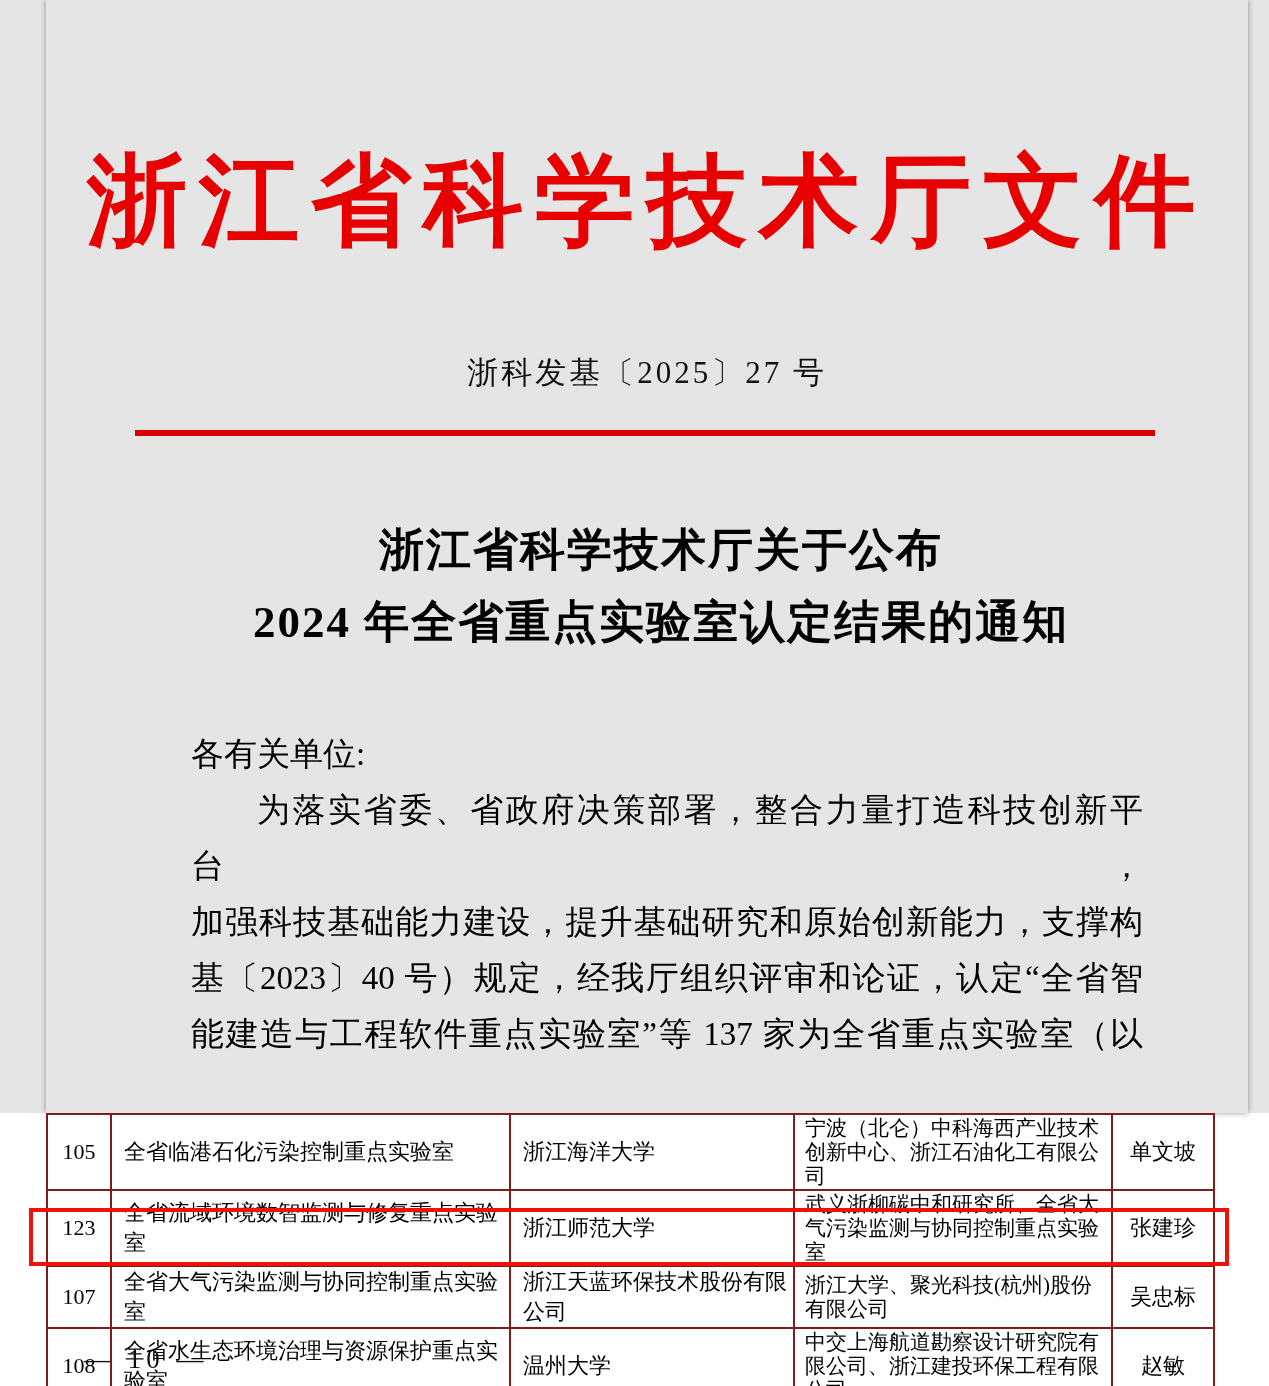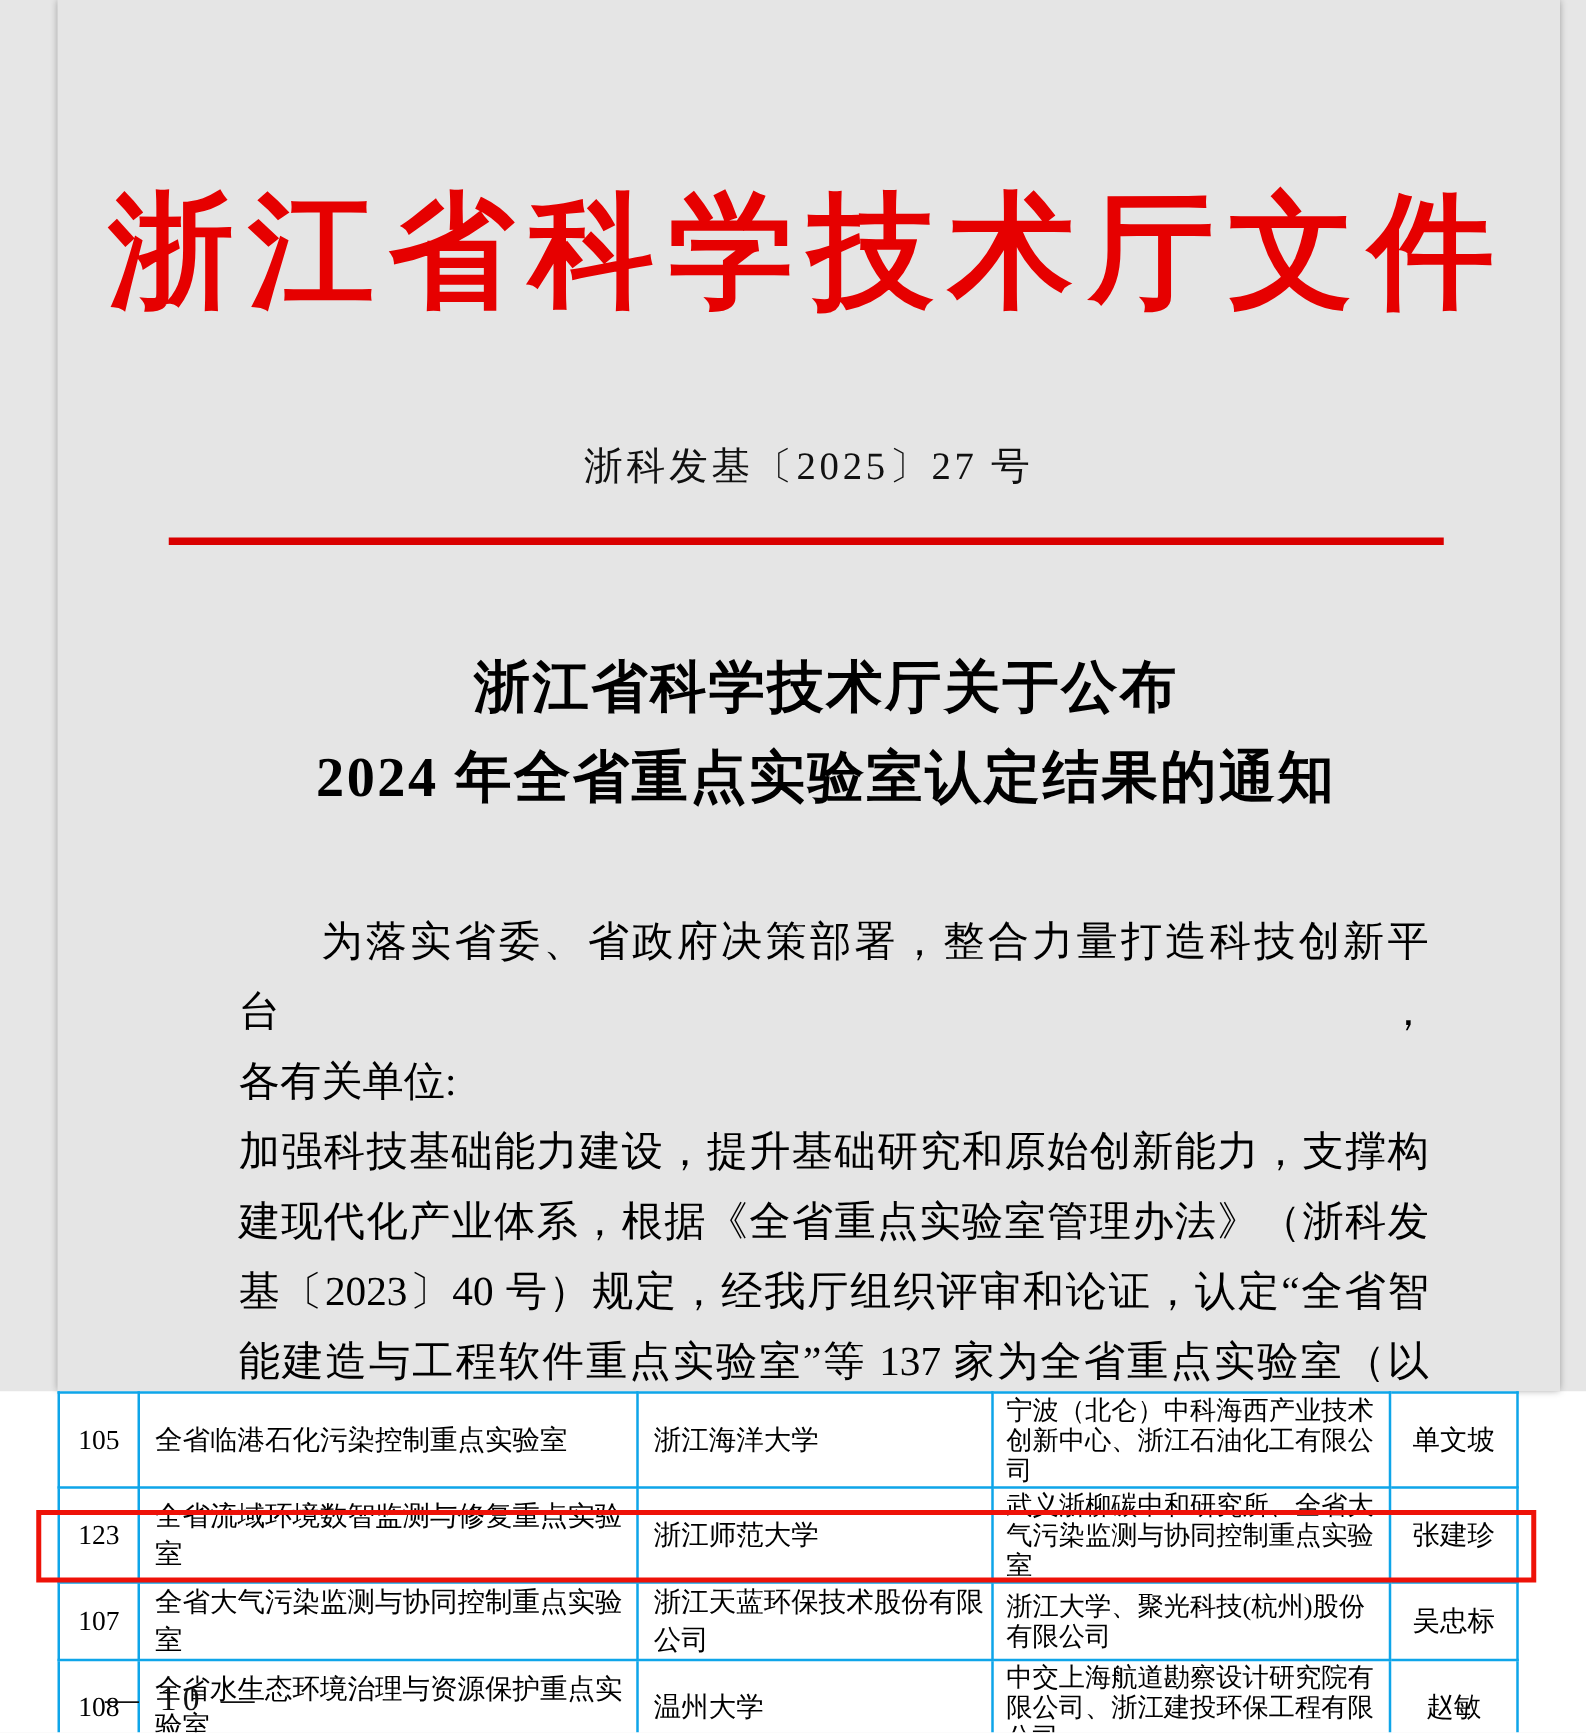--- a/index.html
+++ b/index.html
@@ -86,21 +86,21 @@
   .doc-table {
     position: absolute;
     top: 1113px; left: 46px;
     width: 1167px;
     border-collapse: collapse;
     table-layout: fixed;
     background: #ffffff;
     font-family: "Liberation Serif", "DejaVu Serif", serif;
   }
   .doc-table td {
-    border: 2px solid #0ea5e9;
+    border: 2px solid #7f1d1d;
     font-size: 22px;
     color: #000;
     height: 49px;
     vertical-align: middle;
     overflow: hidden;
   }
   .col-no    { width: 64px; }
   .col-lab   { width: 399px; }
   .col-org   { width: 284px; }
   .col-part  { width: 318px; }
@@ -142,24 +142,23 @@
 
     <div class="doc-number">浙科发基〔2025〕27 号</div>
 
     <div class="red-rule"></div>
 
     <div class="notice-title notice-line1">浙江省科学技术厅关于公布</div>
 
     <div class="notice-title notice-line2">2024 年全省重点实验室认定结果的通知</div>
 
     <div class="body-block">
+      <div class="body-line salutation">各有关单位:</div>
       <div class="body-line spread indent-first">为落实省委、省政府决策部署，整合力量打造科技创新平台，</div>
-      <div class="body-line salutation">各有关单位:</div>
       <div class="body-line spread">加强科技基础能力建设，提升基础研究和原始创新能力，支撑构</div>
-      <div class="body-line spread">建现代化产业体系，根据《全省重点实验室管理办法》（浙科发</div>
       <div class="body-line spread">基〔2023〕40 号）规定，经我厅组织评审和论证，认定“全省智</div>
       <div class="body-line spread">能建造与工程软件重点实验室”等 137 家为全省重点实验室（以</div>
 
     </div>
 
   </div>
 
   <table class="doc-table">
     <colgroup>
       <col class="col-no">

